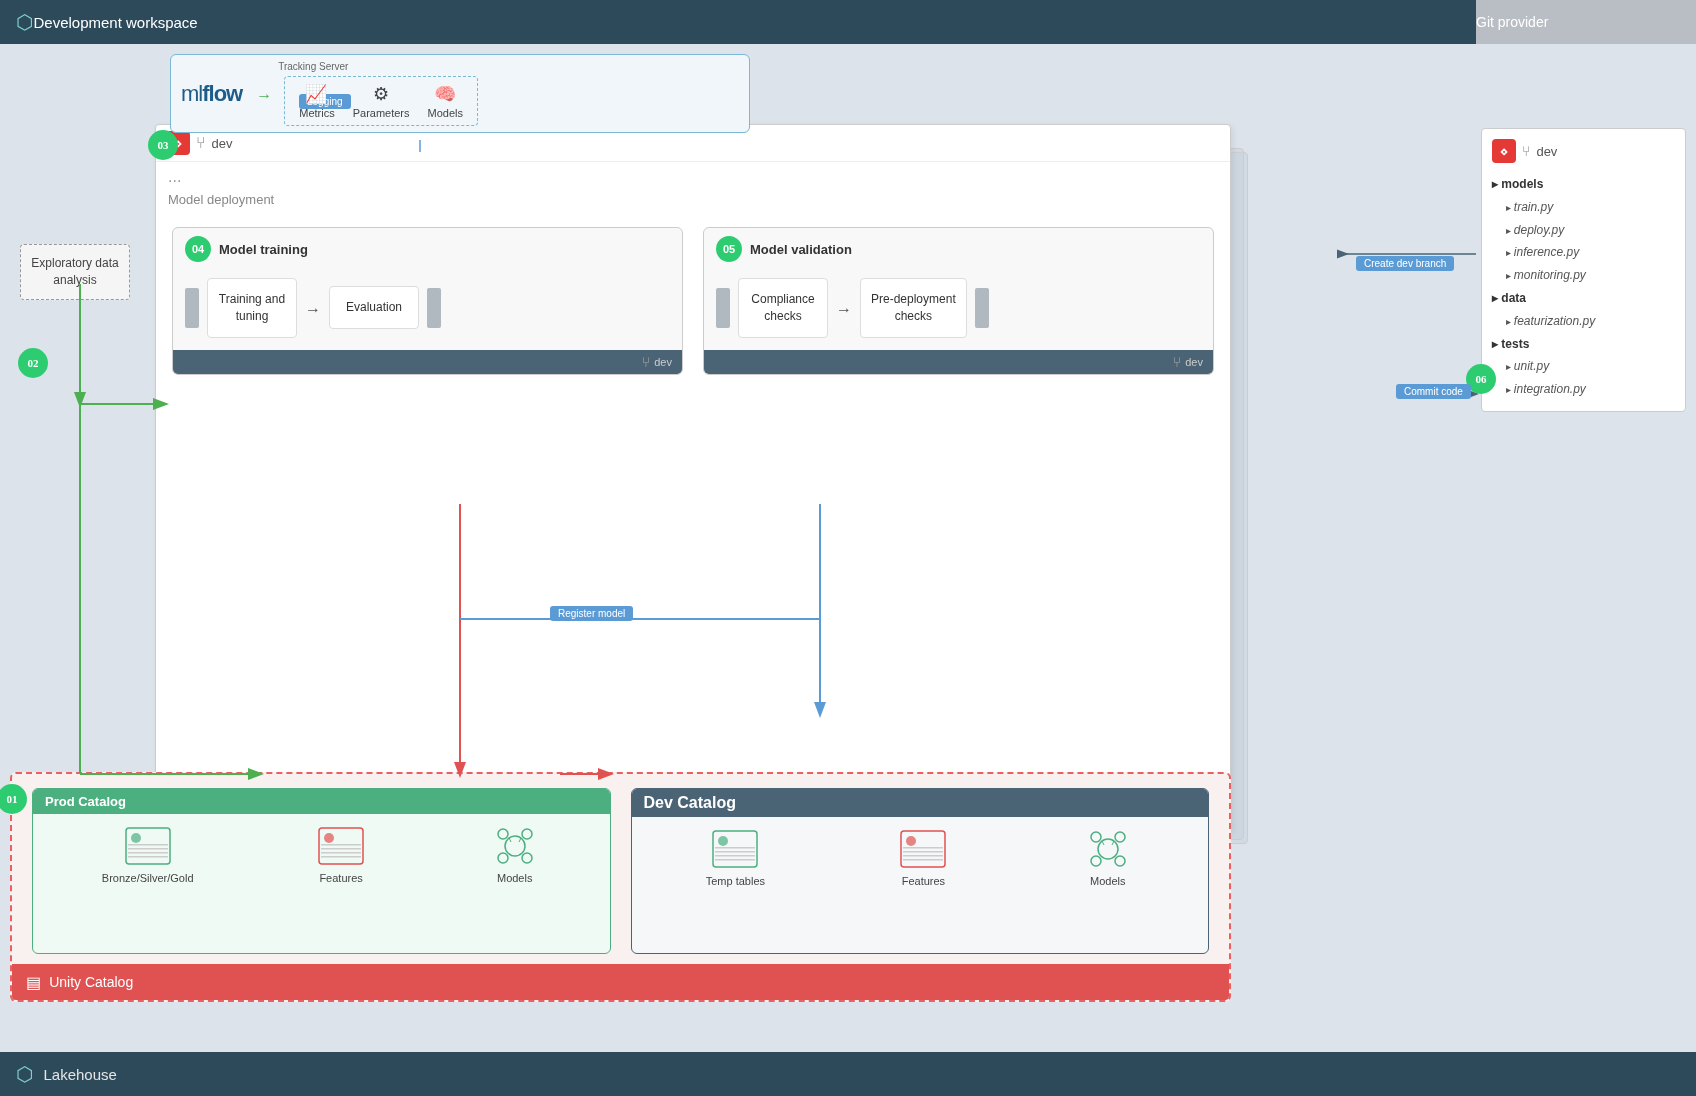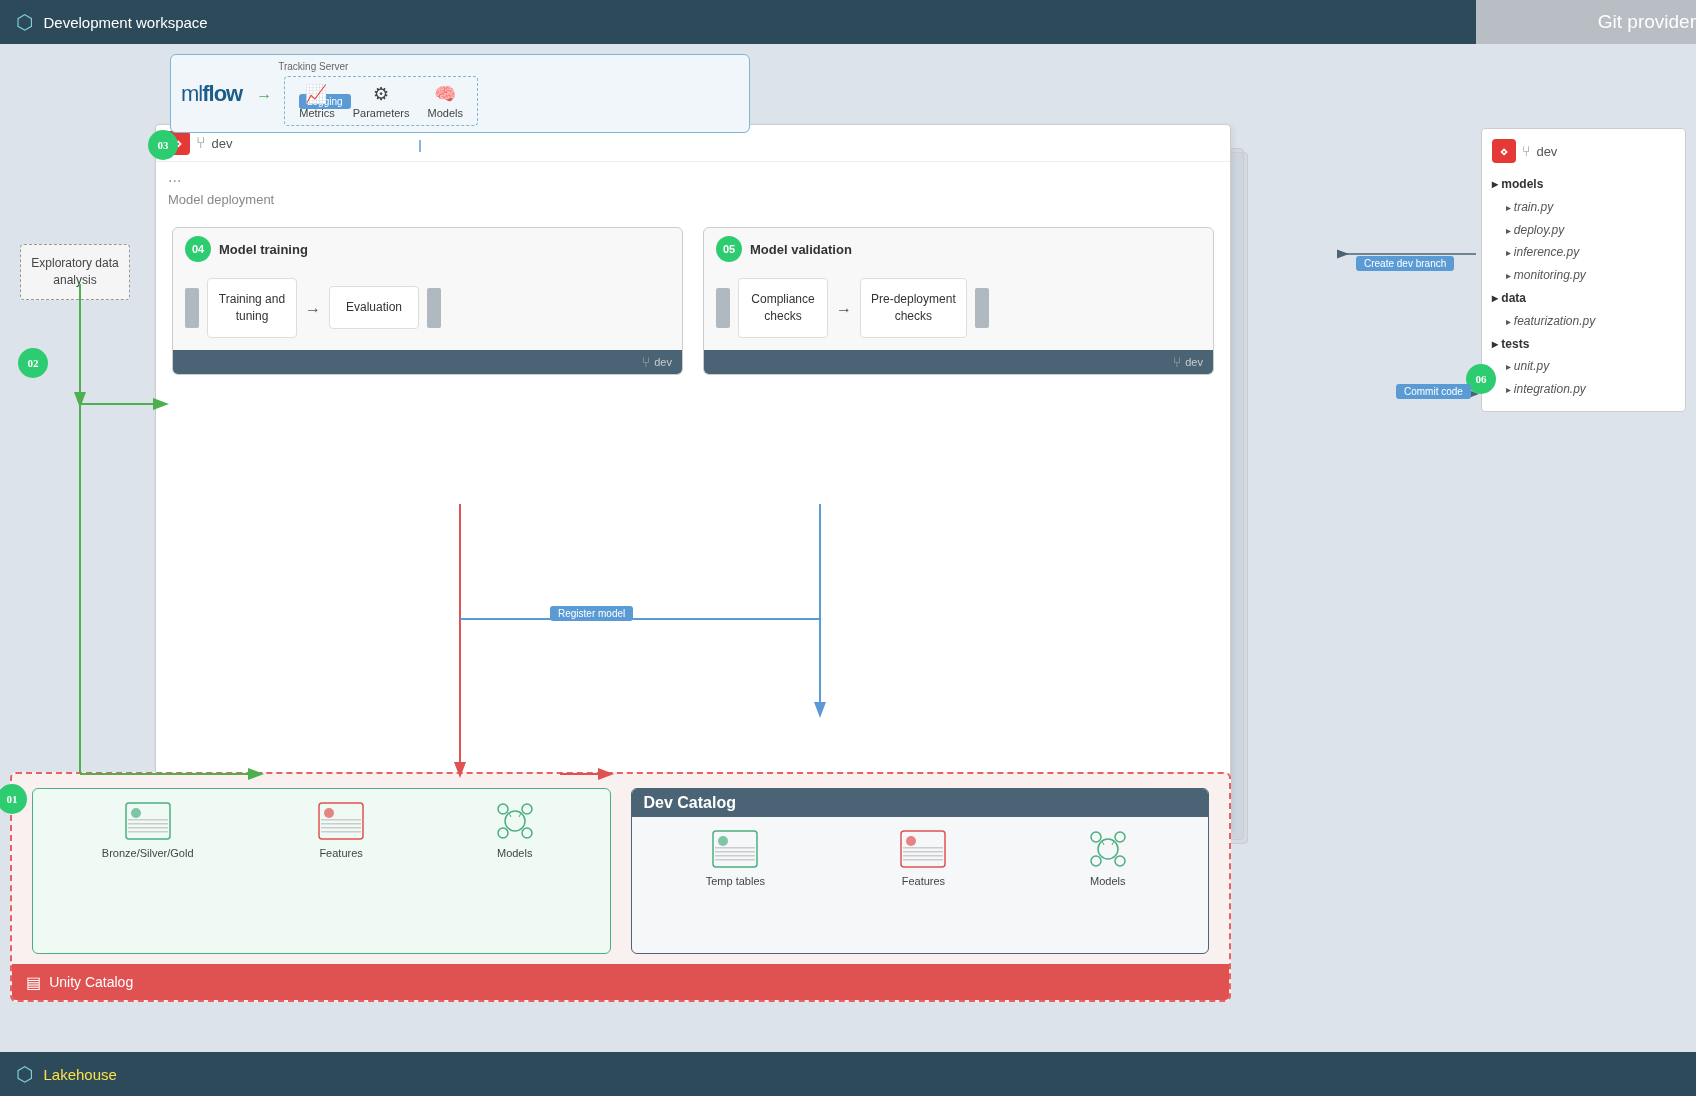--- a/index.html
+++ b/index.html
@@ -11,55 +11,54 @@
       background: #2d4a5a;
       height: 44px;
       align-items: center;
       padding: 0 16px;
       position: relative;
     }
     .top-header-title {
       color: #fff;
       font-size: 15px;
       font-weight: 500;
-      margin-left: 10px;
     }
     .top-header-icon {
       color: #7ecfcf;
       font-size: 20px;
     }
     .git-provider-label {
       position: absolute;
       right: 0;
       top: 0;
       background: #b8bec4;
       height: 44px;
       width: 220px;
       display: flex;
       align-items: center;
-      justify-content: flex-end;
-      color: #fff;
-      font-size: 19px;
+      justify-content: flex-start;
+      color: #fff;
+      font-size: 14px;
       font-weight: 500;
     }
 
     
     .bottom-footer {
       position: absolute;
       bottom: 0;
       left: 0;
       right: 0;
       background: #2d4a5a;
       height: 44px;
       display: flex;
       align-items: center;
       padding: 0 16px;
     }
     .bottom-footer-title {
-      color: #fde047;
+      color: #e5e5e5;
       font-size: 15px;
       font-weight: 500;
       margin-left: 10px;
     }
 
     
     .main-area {
       position: absolute;
       top: 44px;
       left: 0;
@@ -531,20 +530,21 @@
     </div>
 
     <div class="float-step" style="top: 304px; left: 18px;">02</div>
 
     <div class="catalog-area">
       <div class="catalog-content">
 
         <div class="float-step" style="position:absolute; top: 10px; left: -15px;">01</div>
 
         <div class="prod-catalog">
+          <div class="prod-catalog-header">Prod Catalog</div>
           <div class="catalog-items">
             <div class="catalog-item">
               <div class="catalog-icon-wrapper">
                 <svg width="48" height="40" viewBox="0 0 48 40">
                   <rect x="2" y="2" width="44" height="36" rx="3" fill="none" stroke="#4caf80" stroke-width="1.5"></rect>
                   <circle cx="12" cy="12" r="5" fill="#4caf80" opacity="0.7"></circle>
                   <rect x="4" y="18" width="40" height="1.5" fill="#ccc"></rect>
                   <rect x="4" y="22" width="40" height="1.5" fill="#ccc"></rect>
                   <rect x="4" y="26" width="40" height="1.5" fill="#ccc"></rect>
                   <rect x="4" y="30" width="40" height="1.5" fill="#ccc"></rect>

